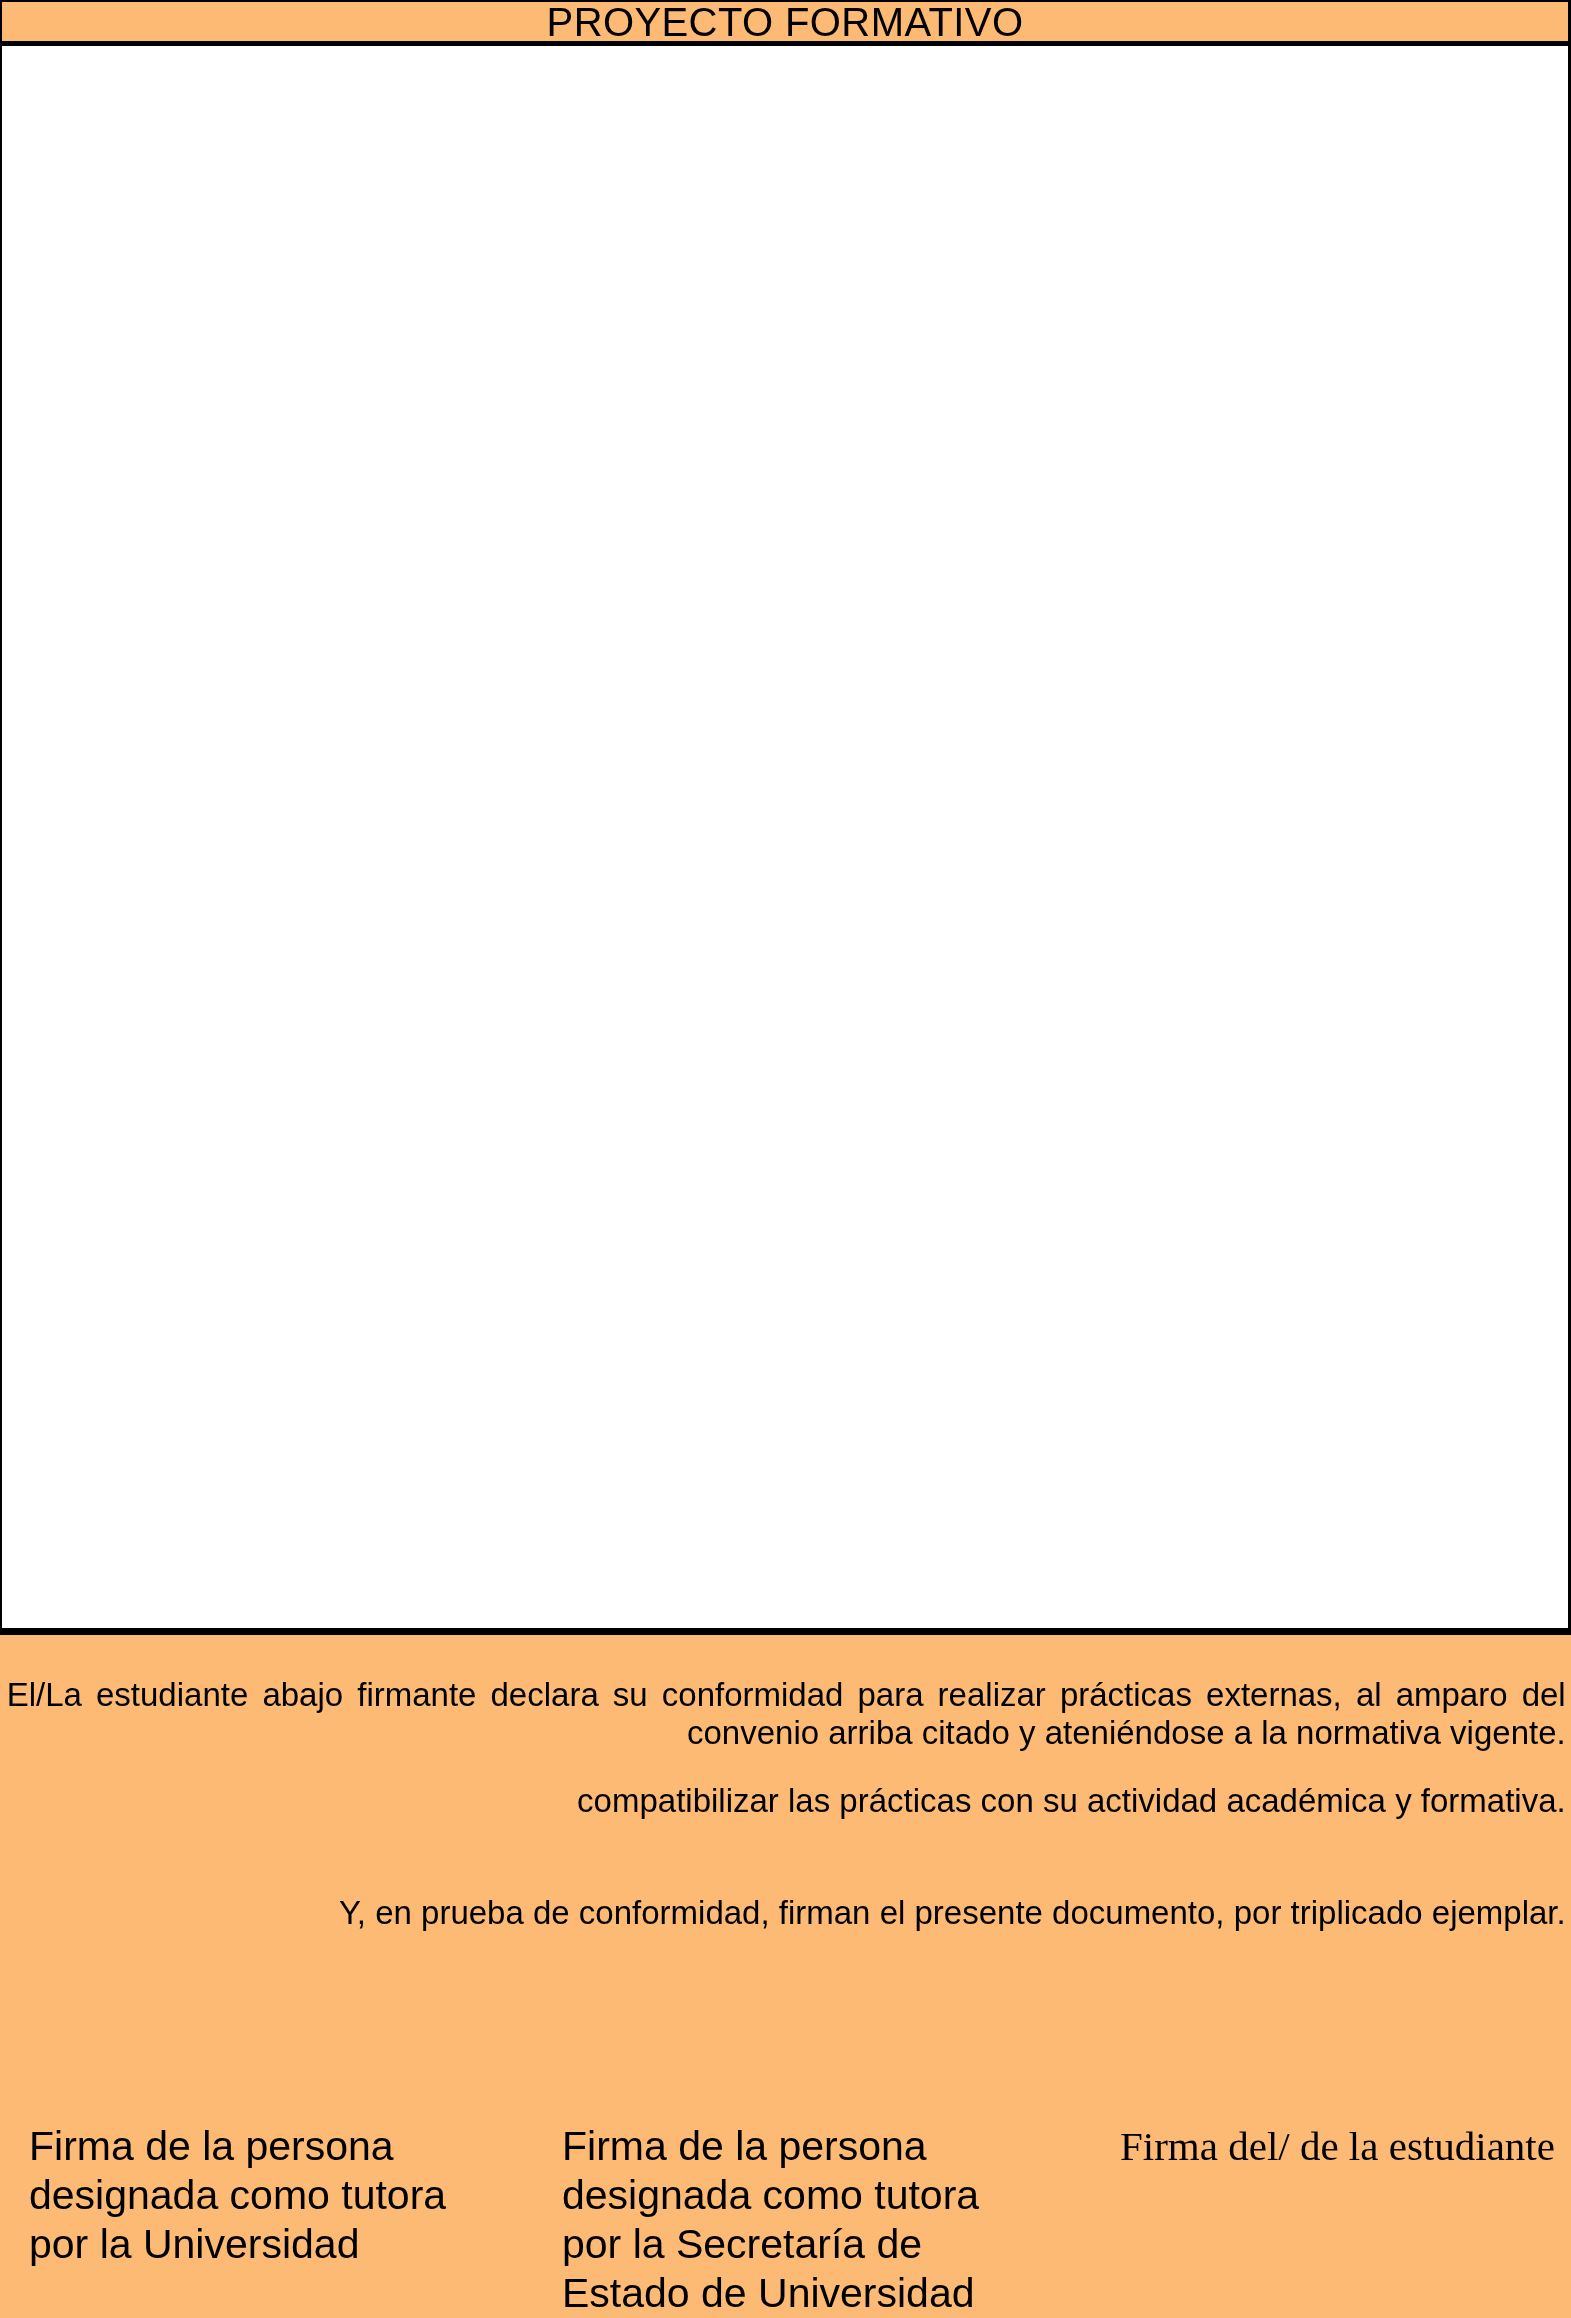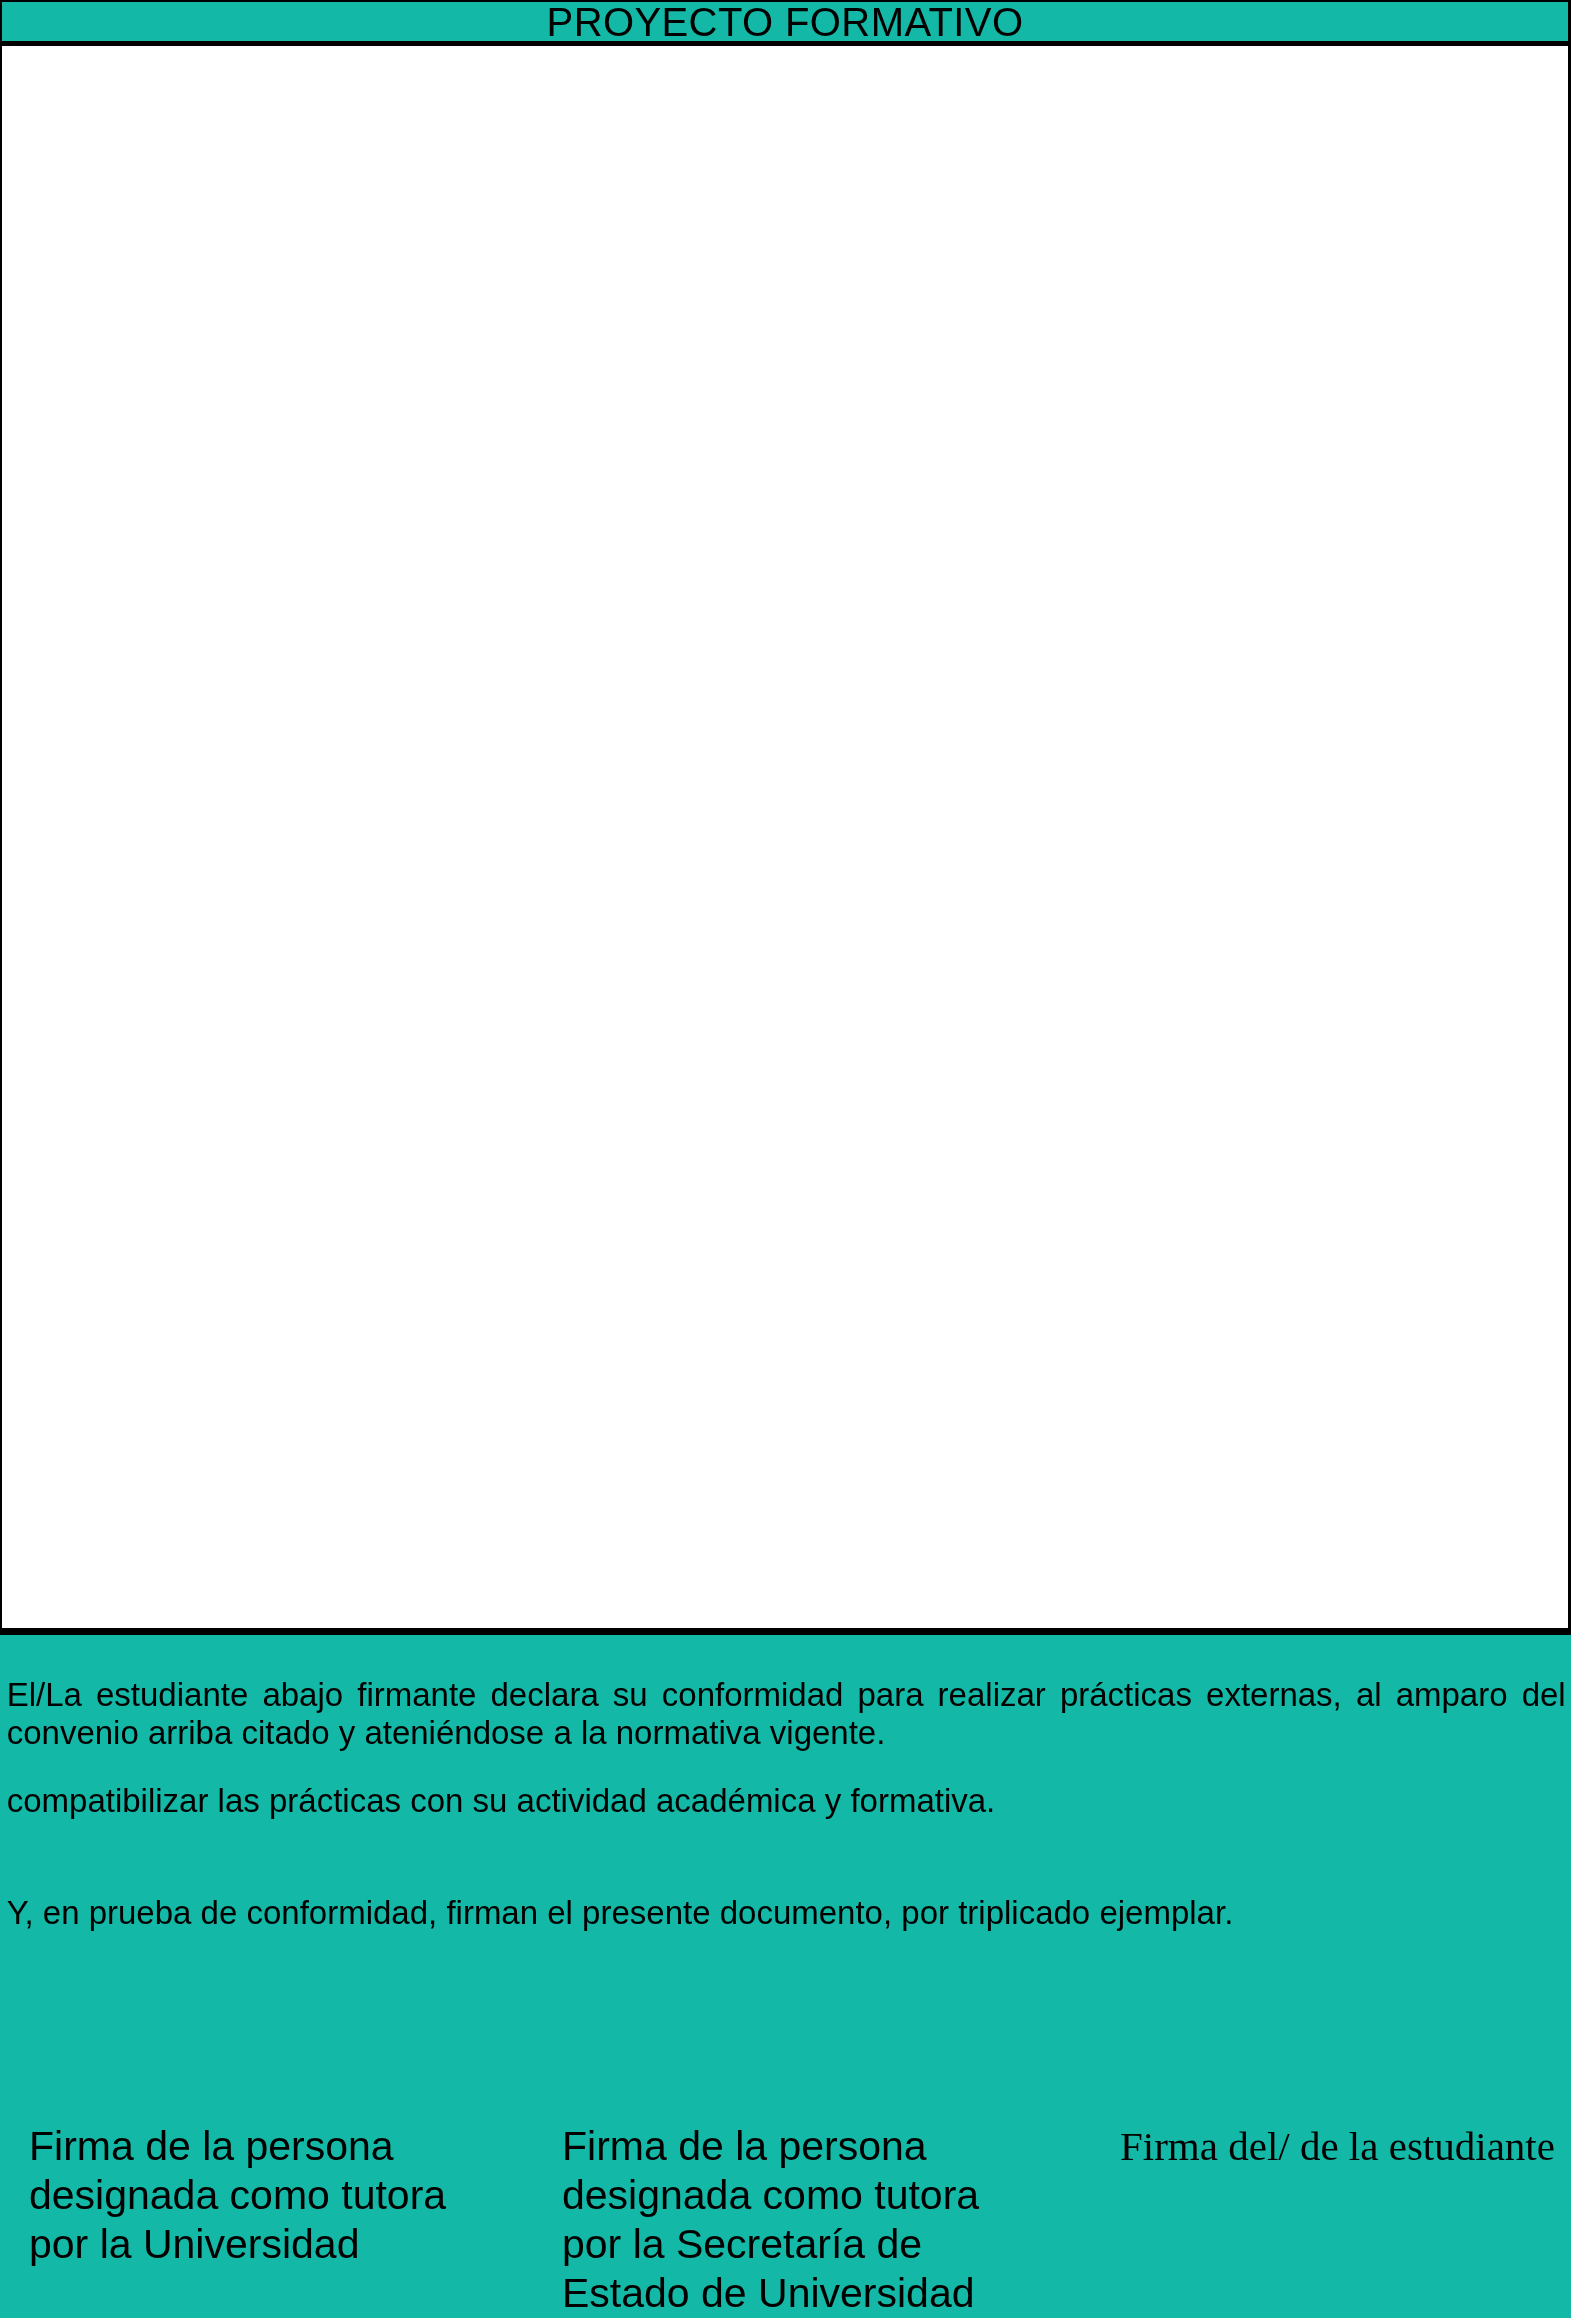--- a/index.html
+++ b/index.html
@@ -6,21 +6,21 @@
   html, body {
     width: 1572px; height: 2319px;
     overflow: hidden;
     background: #ffffff;
     font-family: "Liberation Sans", sans-serif;
     color: #000000;
   }
   .page {
     position: relative;
     width: 1572px; height: 2319px;
-    background: #14b8a6;
+    background: #fdba74;
   }
   
   .form-table {
     position: absolute;
     left: 0; top: 0;
     width: 1572px; height: 1635px;
     border-style: solid;
     border-color: #000000;
     border-top-width: 2.5px;
     border-left-width: 2.5px;
@@ -50,21 +50,21 @@
   .paragraph {
     position: absolute;
     left: 6.7px;
     width: 1559px;
     font-size: 33px;
     line-height: 38px;
   }
   .para-1 { top: 1676px; }
   .para-2 { top: 1782px; }
   .para-3 { top: 1894px; }
-  .pline { text-align: left; }
+  .pline { text-align: right; }
   .pline.stretch {
     text-align: justify;
     text-align-last: justify;
   }
   
   .signature-block {
     position: absolute;
     top: 2122px;
     font-size: 41px;
     line-height: 49px;

